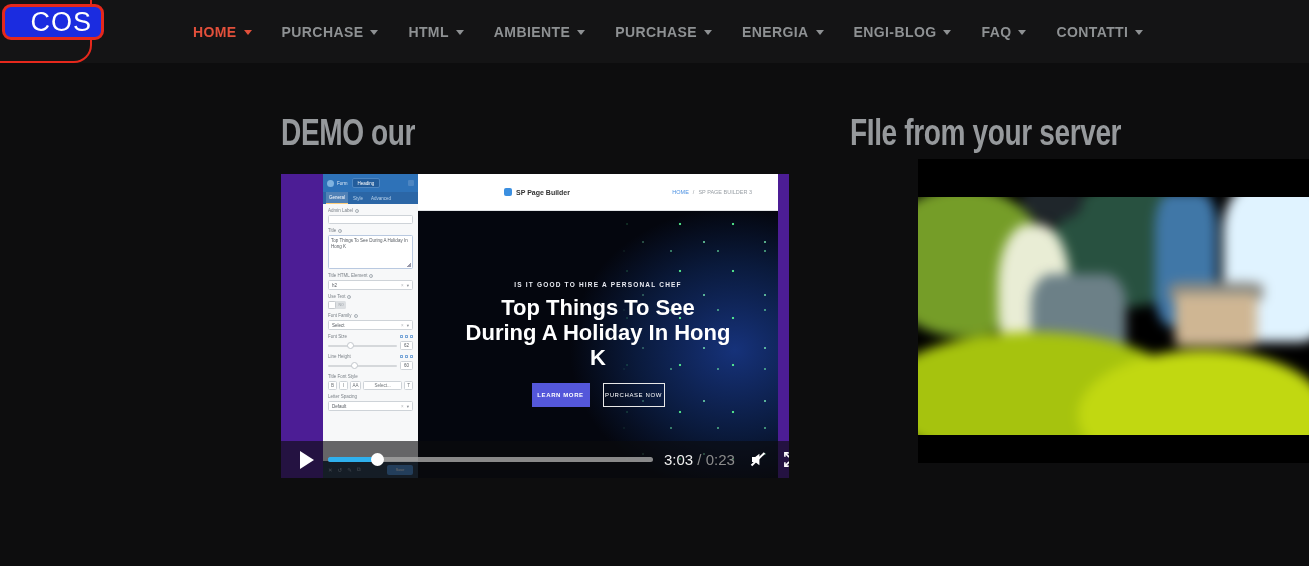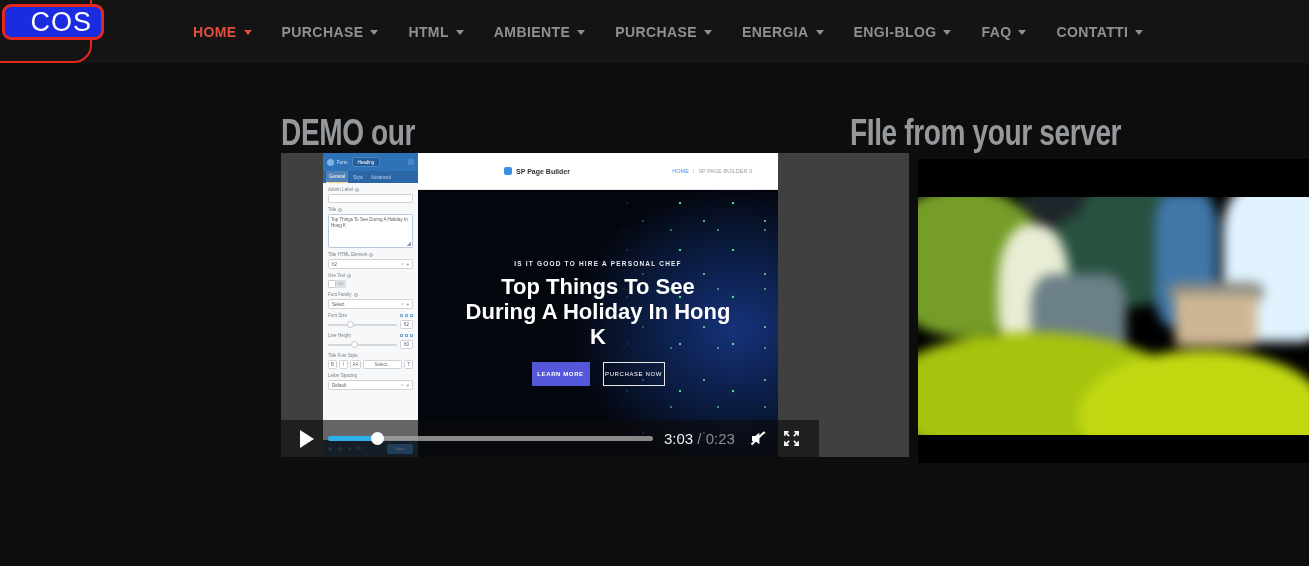--- a/index.html
+++ b/index.html
@@ -21,21 +21,21 @@
   .caret{width:0;height:0;border-left:4px solid transparent;border-right:4px solid transparent;
     border-top:5px solid currentColor;margin-left:7px;margin-top:2px;}
 
   
   .sec-title{position:absolute;color:#96999c;font-size:36px;font-weight:bold;margin:0;white-space:nowrap;}
   .cond{display:inline-block;transform:scaleX(.78);transform-origin:left center;letter-spacing:-.5px;}
   .title-left{left:281px;top:112px;}
   .title-right{left:850px;top:112px;}
 
   
-  .video-left{position:absolute;left:281px;top:153px;width:628px;height:304px;background:#404040;overflow:hidden;}
+  .video-left{position:absolute;left:281px;top:174px;width:508px;height:304px;background:#4c1d95;overflow:hidden;}
   .sp-topbar{position:absolute;left:137px;top:0;width:360px;height:37px;background:#fff;
     border-bottom:1px solid #e2e4e6;display:flex;align-items:center;}
   .sp-brand{display:flex;align-items:center;margin-left:86px;}
   .sp-brand-icon{width:8px;height:8px;background:#3b8fe0;border-radius:2px;margin-right:4px;}
   .sp-brand-text{font-size:7px;font-weight:bold;color:#333;}
   .sp-crumbs{margin-left:auto;margin-right:26px;font-size:5.5px;color:#9aa0a6;display:flex;gap:4px;align-items:center;}
   .sp-crumb-home{color:#4a90e2;}
   .sp-hero{position:absolute;left:137px;top:37px;width:360px;height:267px;overflow:hidden;
     background:radial-gradient(ellipse 220px 190px at 88% 52%, #16327a 0%, #0a1a3c 45%, #04060e 75%),#04060e;
     text-align:center;}

